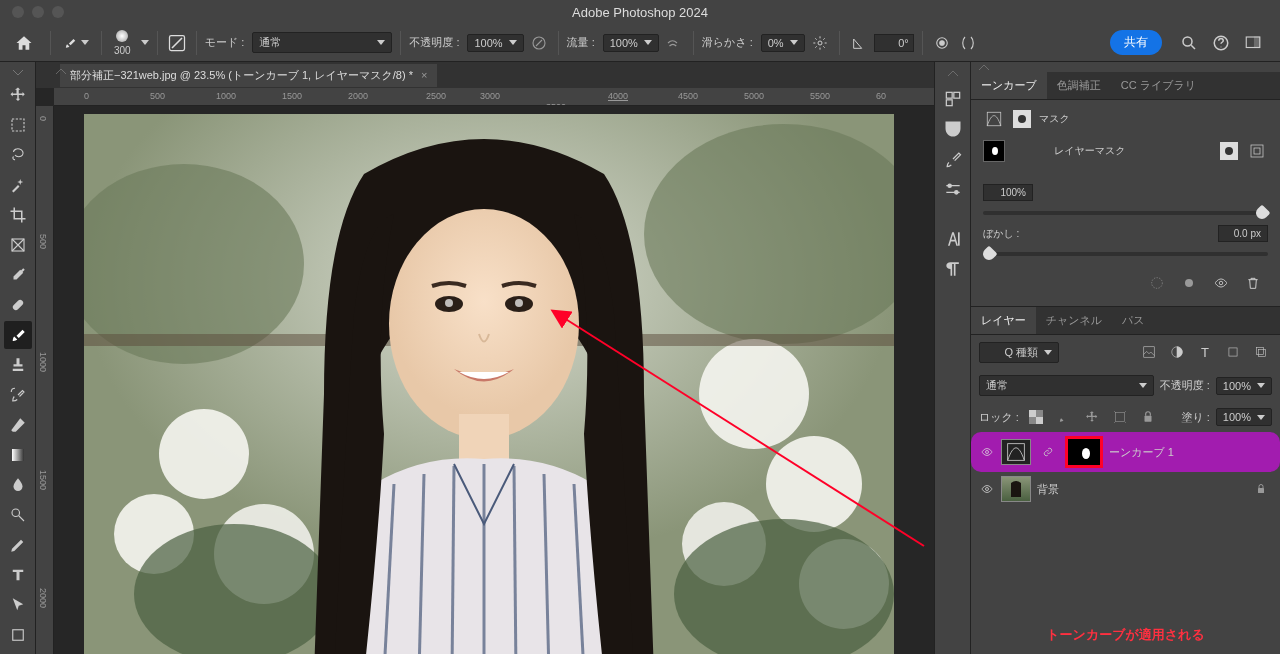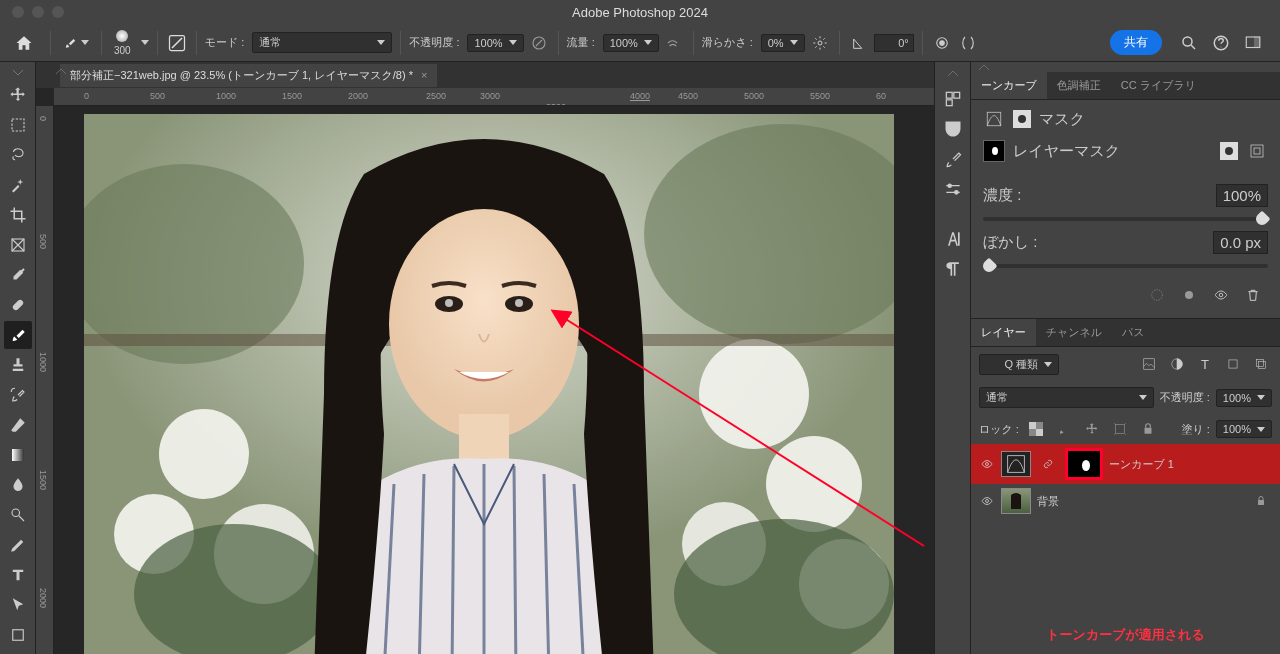--- a/index.html
+++ b/index.html
@@ -33,32 +33,32 @@
 .ruler-tick { position: absolute; font-size: 9px; color: #999; }
 .canvas-stage { flex: 1; background: #262626; position: relative; margin-left: 18px; overflow: hidden; }
 .photo { position: absolute; left: 30px; top: 8px; width: 810px; height: 560px; overflow: hidden; }
 .arrow-line { position: absolute; pointer-events: none; }
 .right-dock { width: 36px; background: #434343; border-left: 1px solid #222; display: flex; flex-direction: column; align-items: center; padding-top: 4px; gap: 8px; }
 .panels { width: 310px; background: #434343; border-left: 1px solid #222; display: flex; flex-direction: column; }
 .panel-tabs { display: flex; background: #323232; border-bottom: 1px solid #222; }
 .ptab { padding: 6px 10px; font-size: 11px; color: #999; }
 .ptab.active { background: #434343; color: #eee; }
 .prop-panel { padding: 8px 12px; border-bottom: 1px solid #222; }
-.prop-row { display: flex; align-items: center; gap: 8px; margin-bottom: 10px; font-size: 15px; }
+.prop-row { display: flex; align-items: center; gap: 8px; margin-bottom: 10px; font-size: 10px; }
 .prop-label { flex: 1; color: #ccc; }
 .prop-val { background: #303030; border: 1px solid #222; padding: 2px 6px; min-width: 50px; text-align: right; }
 .slider { position: relative; height: 4px; background: #303030; border-radius: 2px; margin: 4px 0 10px; }
 .slider-thumb { position: absolute; width: 12px; height: 12px; background: #ddd; border-radius: 2px 2px 50% 50%; top: -4px; transform: rotate(45deg); }
 .bottom-icons { display: flex; justify-content: flex-end; gap: 10px; padding: 6px 4px 4px; }
 .layers-panel { flex: 1; display: flex; flex-direction: column; }
 .layers-toolbar { padding: 6px 8px; display: flex; align-items: center; gap: 6px; font-size: 11px; }
 .layers-toolbar2 { padding: 4px 8px; display: flex; align-items: center; gap: 6px; font-size: 11px; }
 .layer-list { flex: 1; }
 .layer-row { display: flex; align-items: center; padding: 4px 8px; gap: 6px; }
-.layer-row.sel { background: #b91c1c; }
+.layer-row.sel { background: #a21caf; border-radius: 10px; }
 .vis-eye { width: 16px; text-align: center; }
 .layer-thumb { width: 30px; height: 26px; border: 1px solid #888; background: #222; display: flex; align-items: center; justify-content: center; }
 .mask-highlight { border: 3px solid #ff0028; }
 .annotation { color: #ff3040; font-weight: bold; font-size: 13px; padding: 8px 12px; line-height: 1.6; text-align: center; }
 .chev { width: 0; height: 0; border-left: 4px solid transparent; border-right: 4px solid transparent; border-top: 5px solid #ccc; }
 svg { display: block; }
 .mask-icon-box { width:18px; height:18px; background:#ddd; display:flex; align-items:center; justify-content:center; }
 .double-chev { display:flex; flex-direction:column; align-items:center; gap:-2px; opacity:0.6; padding:4px 0;}
 </style>
 </head>
@@ -310,21 +310,21 @@
     </div>
     <div class="ruler-h" id="rulerh">
         <span class="ruler-tick" style="left: 30px; top: 3px;">0</span>
         <span class="ruler-tick" style="left: 96px; top: 3px;">500</span>
         <span class="ruler-tick" style="left: 162px; top: 3px;">1000</span>
         <span class="ruler-tick" style="left: 228px; top: 3px;">1500</span>
         <span class="ruler-tick" style="left: 294px; top: 3px;">2000</span>
         <span class="ruler-tick" style="left: 372px; top: 3px;">2500</span>
         <span class="ruler-tick" style="left: 426px; top: 3px;">3000</span>
         <span class="ruler-tick" style="left: 492px; top: 3px; margin-top: 11px;">3500</span>
-        <span class="ruler-tick" style="left: 576px; top: 3px; text-decoration: underline;">4000</span>
+        <span class="ruler-tick" style="left: 554px; top: 3px; text-decoration: underline;">4000</span>
         <span class="ruler-tick" style="left: 624px; top: 3px;">4500</span>
         <span class="ruler-tick" style="left: 690px; top: 3px;">5000</span>
         <span class="ruler-tick" style="left: 756px; top: 3px;">5500</span>
         <span class="ruler-tick" style="left: 822px; top: 3px;">60</span>
       </div>
     <div class="ruler-v" id="rulerv">
         <span class="ruler-tick" style="top: 10px; left: 2px; writing-mode: vertical-rl;">0</span>
         <span class="ruler-tick" style="top: 128px; left: 2px; writing-mode: vertical-rl;">500</span>
         <span class="ruler-tick" style="top: 246px; left: 2px; writing-mode: vertical-rl;">1000</span>
         <span class="ruler-tick" style="top: 364px; left: 2px; writing-mode: vertical-rl;">1500</span>
@@ -475,34 +475,33 @@
           </div>
         <div class="mask-icon-box">
             <div style="width:8px;height:8px;background:#333;border-radius:50%;"></div>
           </div>
         <span>マスク</span>
       </div>
       <div class="prop-row">
         <div style="width:22px;height:22px;background:#000;border:1px solid #666;position:relative;">
           <div style="position:absolute;width:6px;height:8px;background:#fff;border-radius:50%;left:8px;top:6px;"></div>
         </div>
-        <span style="flex:1;">レイヤーマスク</span>
+        <span style="flex:1;margin-left:41px;">レイヤーマスク</span>
         <div class="mask-icon-box">
             <div style="width:8px;height:8px;background:#333;border-radius:50%;"></div>
           </div>
         <div class="icon-btn">
             <svg width="18" height="18" viewBox="0 0 24 24" fill="none" stroke="#ccc">
               <rect x="4" y="4" width="16" height="16"></rect>
               <rect x="8" y="8" width="8" height="8"></rect>
             </svg>
           </div>
       </div>
       <div style="height:12px;"></div>
       <div class="prop-row">
-        <span class="prop-label">濃度 :</span>
         <span class="prop-val">100%</span>
       </div>
       <div class="slider">
           <div class="slider-thumb" style="right:0;"></div>
         </div>
       <div class="prop-row">
         <span class="prop-label">ぼかし :</span>
         <span class="prop-val">0.0 px</span>
       </div>
       <div class="slider">

